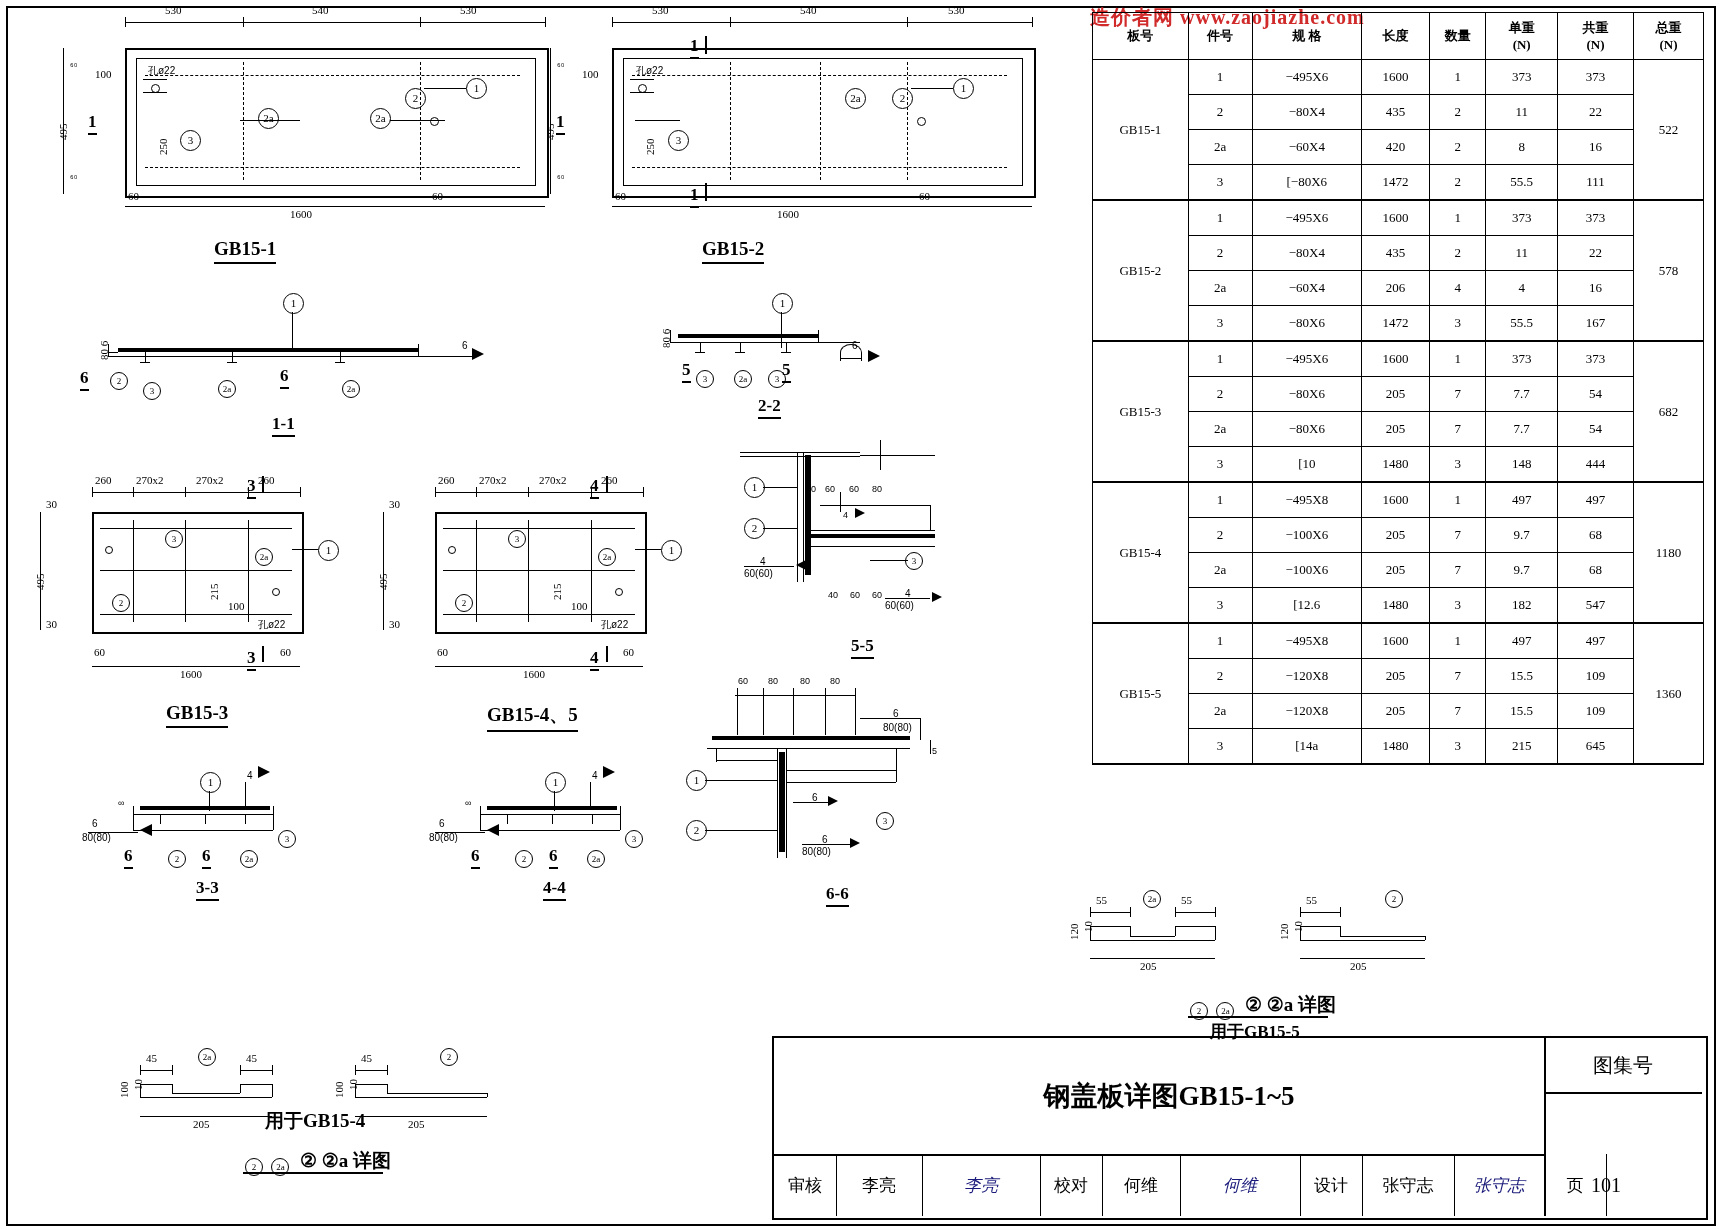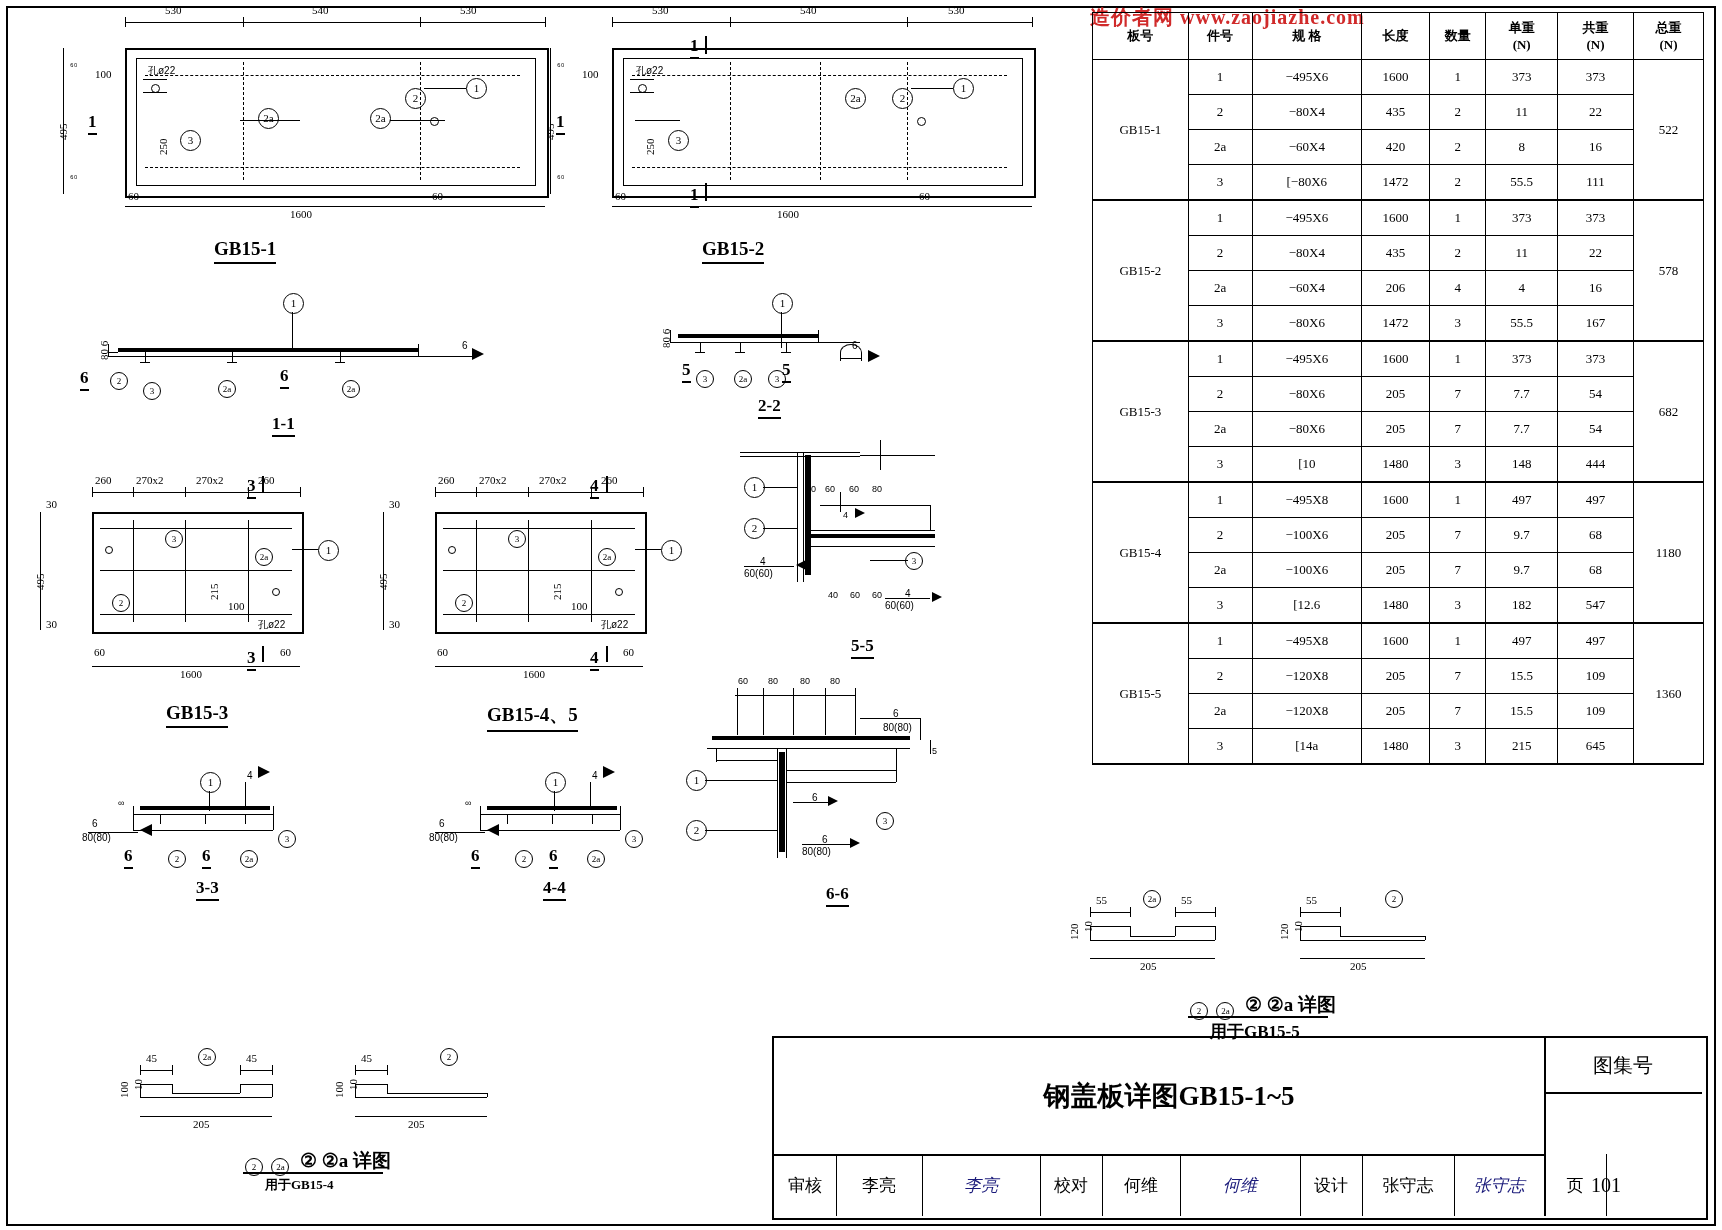--- a/index.html
+++ b/index.html
@@ -512,21 +512,21 @@
     <div class="dimv" style="left:347px;top:1090px;">10</div>
     <div class="ln h" style="left:355px;top:1116px;width:132px;"></div>
     <div class="dim" style="left:408px;top:1118px;">205</div>
 
     <div style="position:absolute;left:245px;top:1148px;">
       <span class="bubs" style="position:relative;display:inline-block;top:3px;">2</span>
       <span class="bubs" style="position:relative;display:inline-block;top:3px;margin-left:4px;">2a</span>
       <span class="title" style="position:relative;display:inline-block;margin-left:6px;">② ②a 详图</span>
     </div>
     <div class="ln h2" style="left:243px;top:1172px;width:140px;"></div>
-    <div class="title" style="left:265px;top:1176px;font-size:13px;">用于GB15-4</div>
+    <div class="title" style="left:265px;top:1108px;font-size:19px;">用于GB15-4</div>
   </div>
 
   <table class="bom" id="bom-table" style="left:1092px;top:12px;width:612px;">
     <thead>
       <tr>
         <th class="hd" style="width:96px;height:46px;">板号</th>
         <th class="hd" style="width:64px;">件号</th>
         <th class="hd" style="width:110px;">规  格</th>
         <th class="hd" style="width:68px;">长度</th>
         <th class="hd" style="width:56px;">数量</th>

